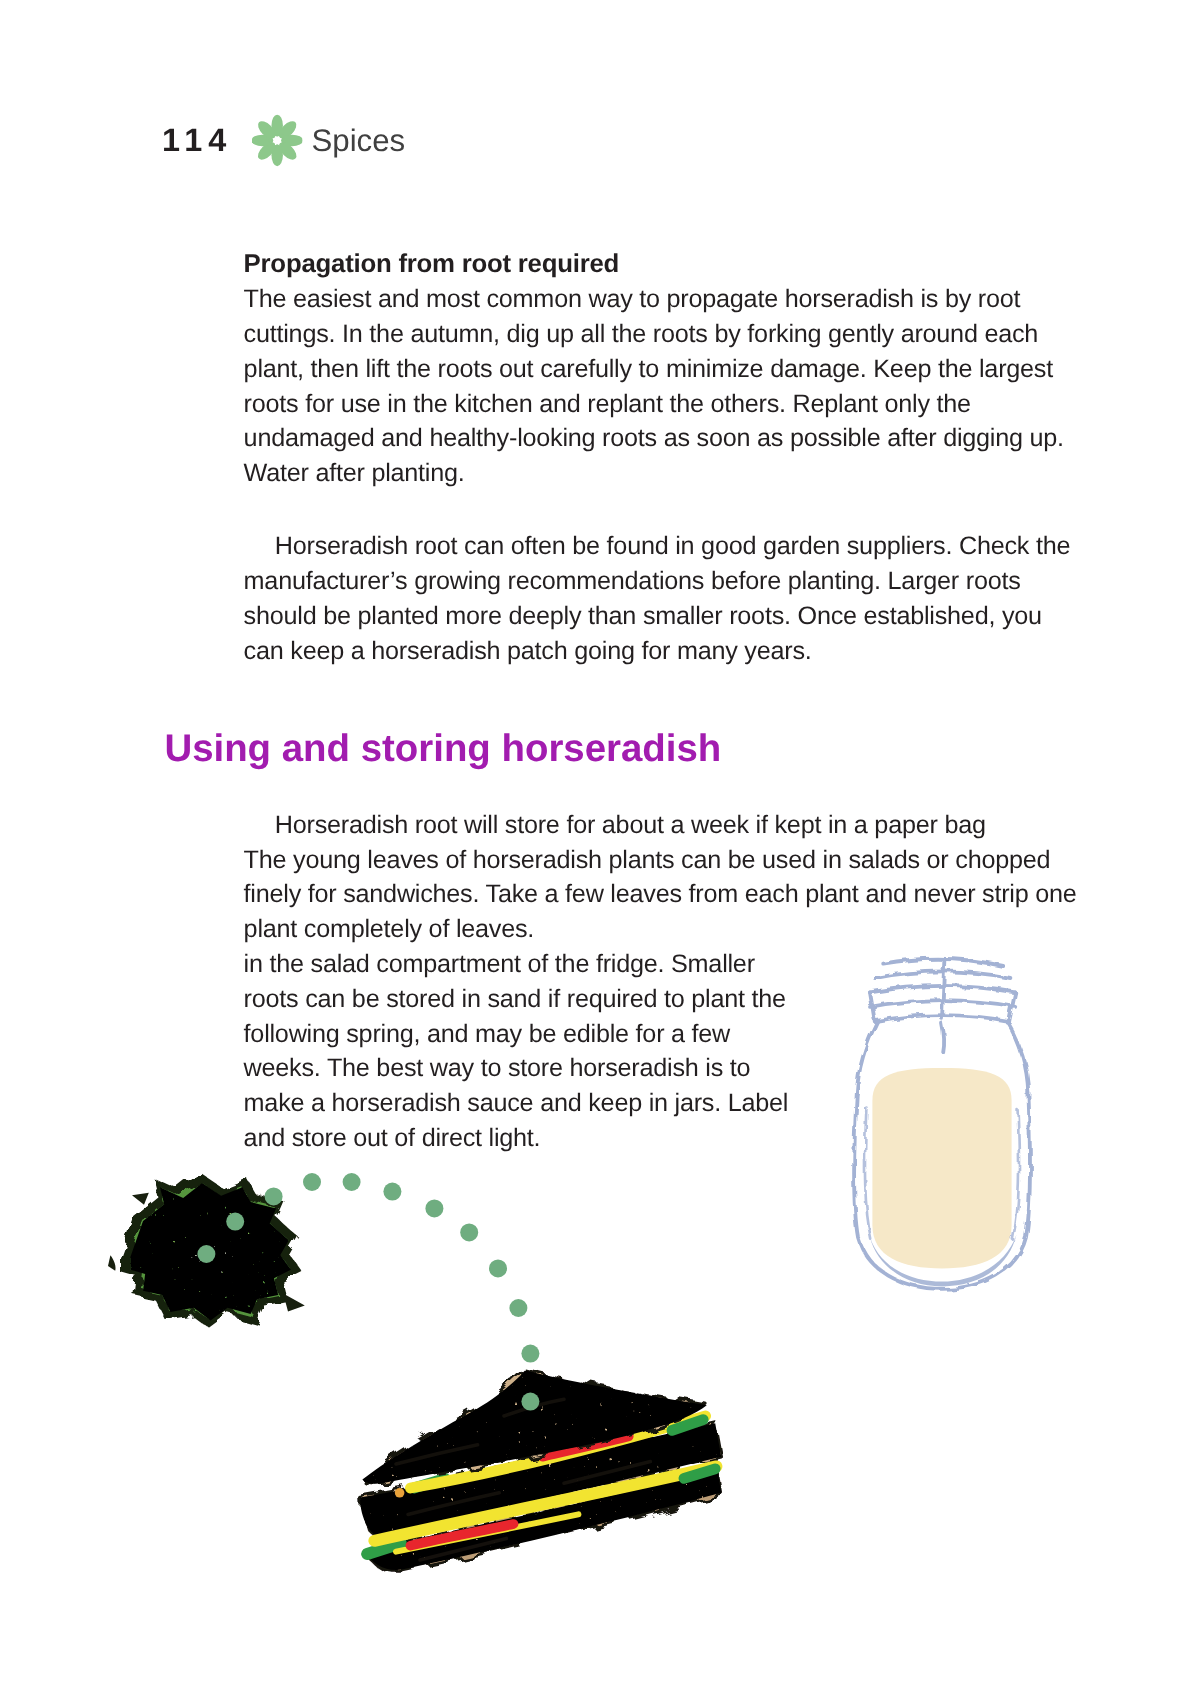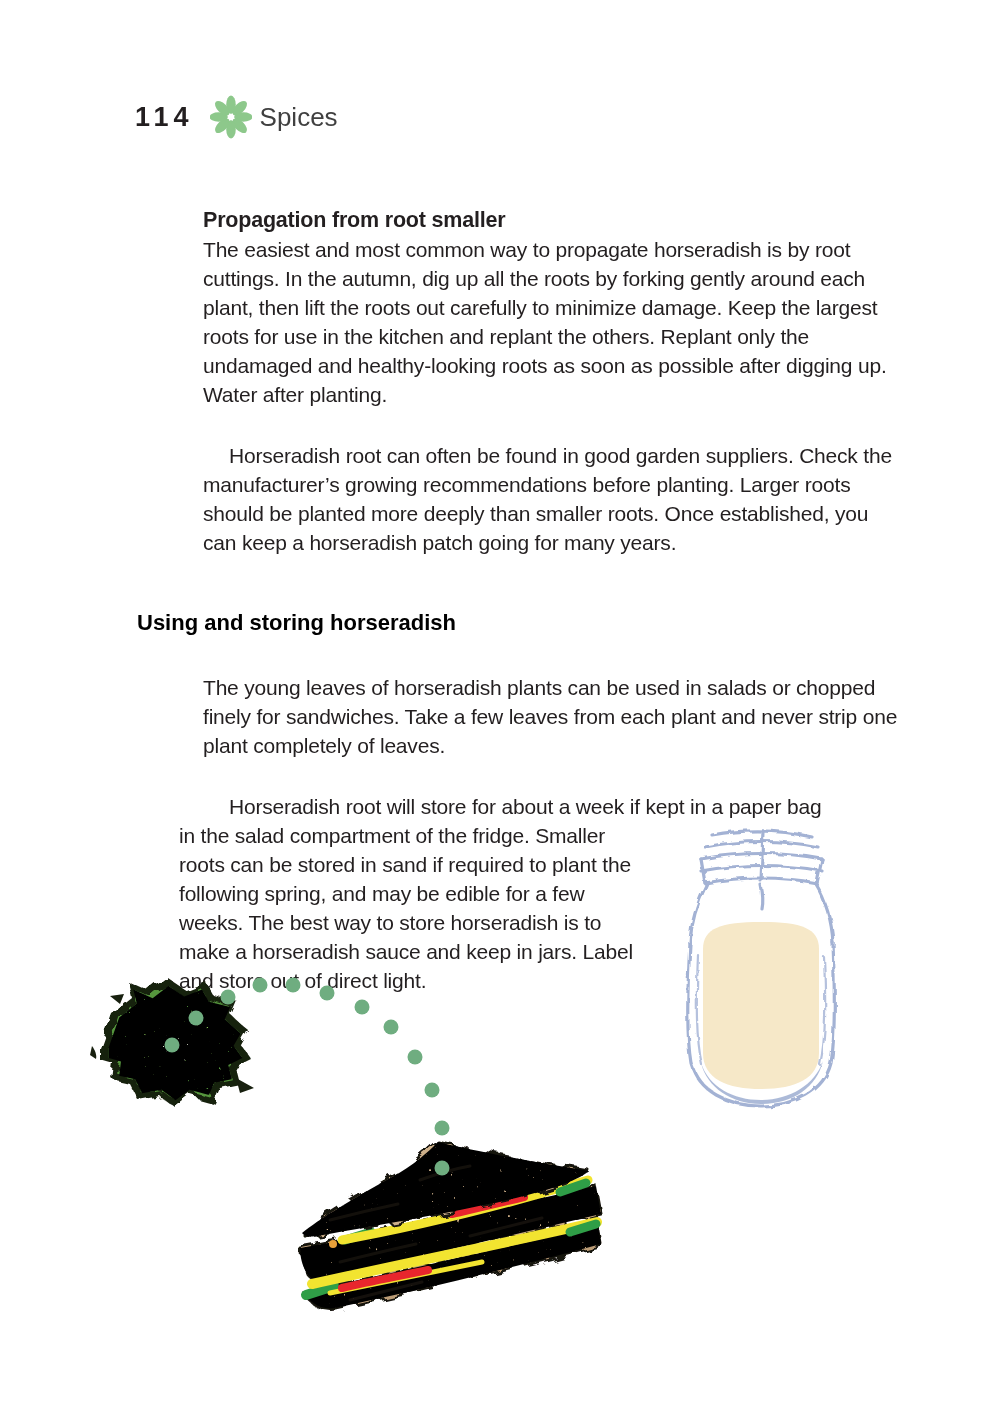--- a/index.html
+++ b/index.html
@@ -28,24 +28,24 @@
     position:absolute;left:137px;top:206px;width:790px;
     font-size:21px;line-height:29px;letter-spacing:-0.2px;
   }
   .body-col p, .body-col h3{width:700px;}
   h3.subhead{
     font-size:21.5px;font-weight:bold;margin:0 0 0 66px;line-height:29px;
   }
   p.para{margin:0 0 0 66px;}
   p.para.indent{text-indent:26px;margin-top:32px;}
   h2.section-heading{
-    font-size:22px;font-weight:bold;color:#000000;
+    font-size:32px;font-weight:bold;color:#a21caf;
     margin:50px 0 34px 0;letter-spacing:0;line-height:32px;
   }
-  .wrap-block{margin-left:42px;width:700px;}
+  .wrap-block{margin-left:66px;width:700px;}
   .jar-float{
     float:right;width:236px;height:292px;
     margin:4px 0 6px 10px;
     display:flex;justify-content:center;align-items:flex-start;
   }
   .jar-float svg{width:170px;height:290px;}
 
   
   .art-bottom{
     position:absolute;left:40px;top:950px;width:600px;height:400px;
@@ -76,28 +76,28 @@
           <circle cx="18.1" cy="26.9" r="1.9"></circle>
         <circle cx="16.5" cy="23" r="1.9"></circle>
           <circle cx="18.1" cy="19.1" r="1.9"></circle>
       </g>
     </svg>
     <span class="chapter-label">Spices</span>
   </div>
 
   <div class="body-col">
 
-    <h3 class="subhead">Propagation from root smaller</h3>
+    <h3 class="subhead">Propagation from root required</h3>
     <p class="para">The easiest and most common way to propagate horseradish is by root cuttings. In the autumn, dig up all the roots by forking gently around each plant, then lift the roots out carefully to minimize damage. Keep the largest roots for use in the kitchen and replant the others. Replant only the undamaged and healthy-looking roots as soon as possible after digging up. Water after planting.</p>
     <p class="para indent">Horseradish root can often be found in good garden suppliers. Check the manufacturer’s growing recommendations before planting. Larger roots should be planted more deeply than smaller roots. Once established, you can keep a horseradish patch going for many years.</p>
 
     <h2 class="section-heading">Using and storing horseradish</h2>
 
+    <p class="para indent" style="margin-bottom:0;">Horseradish root will store for about a week if kept in a paper bag</p>
     <p class="para">The young leaves of horseradish plants can be used in salads or chopped finely for sandwiches. Take a few leaves from each plant and never strip one plant completely of leaves.</p>
-    <p class="para indent" style="margin-bottom:0;">Horseradish root will store for about a week if kept in a paper bag</p>
 
     <div class="wrap-block">
       <span class="jar-float">
 
         <svg viewBox="0 0 170 290" aria-hidden="true">
           <defs>
             <filter id="jr" x="-15%" y="-15%" width="130%" height="130%">
               <feTurbulence type="fractalNoise" baseFrequency="0.09" numOctaves="2" seed="11" result="n"></feTurbulence>
               <feDisplacementMap in="SourceGraphic" in2="n" scale="5"></feDisplacementMap>
             </filter>

